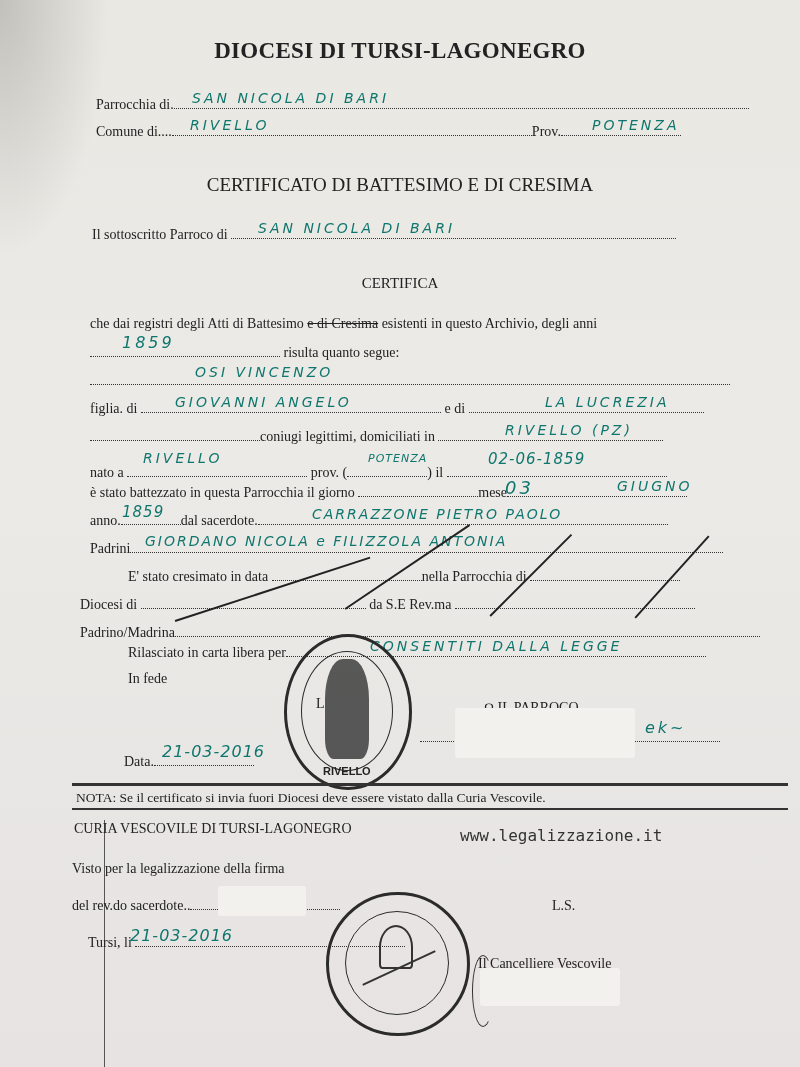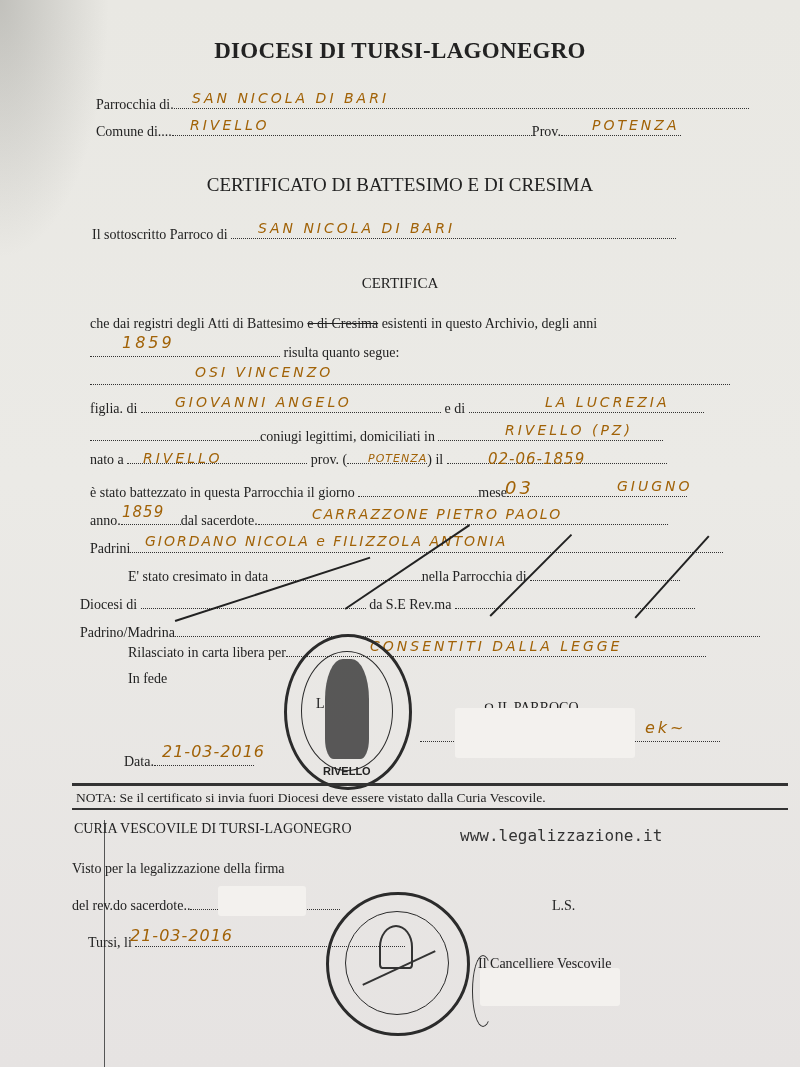--- a/index.html
+++ b/index.html
@@ -8,21 +8,21 @@
     background: linear-gradient(180deg, #e9e8e3 0%, #ebeae6 45%, #e6e3e2 100%);
     font-family: "Liberation Serif", serif; color: #222;
   }
   .shade-left {
     position: absolute; left: 0; top: 0; width: 110px; height: 260px;
     background: radial-gradient(ellipse at 0% 0%, rgba(120,120,115,0.35), rgba(0,0,0,0) 70%);
   }
   .abs { position: absolute; white-space: nowrap; }
   .title { left: 0; width: 800px; text-align: center; top: 38px; font-size: 23px; font-weight: bold; letter-spacing: 0.3px; }
   .printed { font-size: 14px; }
-  .hand { font-family: "DejaVu Sans", sans-serif; font-style: italic; font-size: 14px; letter-spacing: 3px; color: #a16207; }
+  .hand { font-family: "DejaVu Sans", sans-serif; font-style: italic; font-size: 14px; letter-spacing: 3px; color: #0f766e; }
   .dots { border-bottom: 1.5px dotted #333; display: inline-block; height: 1px; vertical-align: baseline; }
   .cert-title { left: 0; width: 800px; text-align: center; top: 174px; font-size: 19px; }
   .certifica { left: 0; width: 800px; text-align: center; top: 275px; font-size: 15px; }
   .strike { text-decoration: line-through; }
   .rule { position: absolute; left: 72px; width: 716px; background: #333; }
   .nota { left: 76px; top: 790px; font-size: 13.5px; }
   .watermark { left: 460px; top: 826px; font-family: "DejaVu Sans Mono", monospace; font-size: 16px; color: #333; }
   .redact { position: absolute; background: #f3f1ee; border-radius: 3px; }
   .stamp { position: absolute; border: 3px solid #2b2b2b; border-radius: 50%; }
   .stamp-inner { position: absolute; border: 1.5px solid #2b2b2b; border-radius: 50%; }
@@ -77,21 +77,21 @@
   <span>figlia. di</span> <span class="dots" style="width:300px;"></span> <span>e di</span> <span class="dots" style="width:235px;"></span>
 </div>
 <div class="abs hand" style="left:175px; top:394px;">GIOVANNI ANGELO</div>
 <div class="abs hand" style="left:545px; top:394px;">LA LUCREZIA</div>
 
 <div class="abs printed" style="left:90px; top:429px;">
   <span class="dots" style="width:170px;"></span><span>coniugi legittimi, domiciliati in</span> <span class="dots" style="width:225px;"></span>
 </div>
 <div class="abs hand" style="left:505px; top:422px;">RIVELLO (PZ)</div>
 
-<div class="abs printed" style="left:90px; top:452px;">
+<div class="abs printed" style="left:90px; top:465px;">
   <span>nato a</span> <span class="dots" style="width:180px;"></span> <span>prov.</span> (<span class="dots" style="width:80px;"></span>) <span>il</span> <span class="dots" style="width:220px;"></span>
 </div>
 <div class="abs hand" style="left:143px; top:450px;">RIVELLO</div>
 <div class="abs hand" style="left:368px; top:452px; font-size:11px; letter-spacing:1px;">POTENZA</div>
 <div class="abs hand" style="left:488px; top:450px; font-size:15px; letter-spacing:1px;">02-06-1859</div>
 
 <div class="abs printed" style="left:90px; top:485px;">
   <span>è stato battezzato in questa Parrocchia il giorno</span> <span class="dots" style="width:120px;"></span><span>mese</span><span class="dots" style="width:180px;"></span>
 </div>
 <div class="abs hand" style="left:505px; top:477px; font-size:18px;">03</div>

